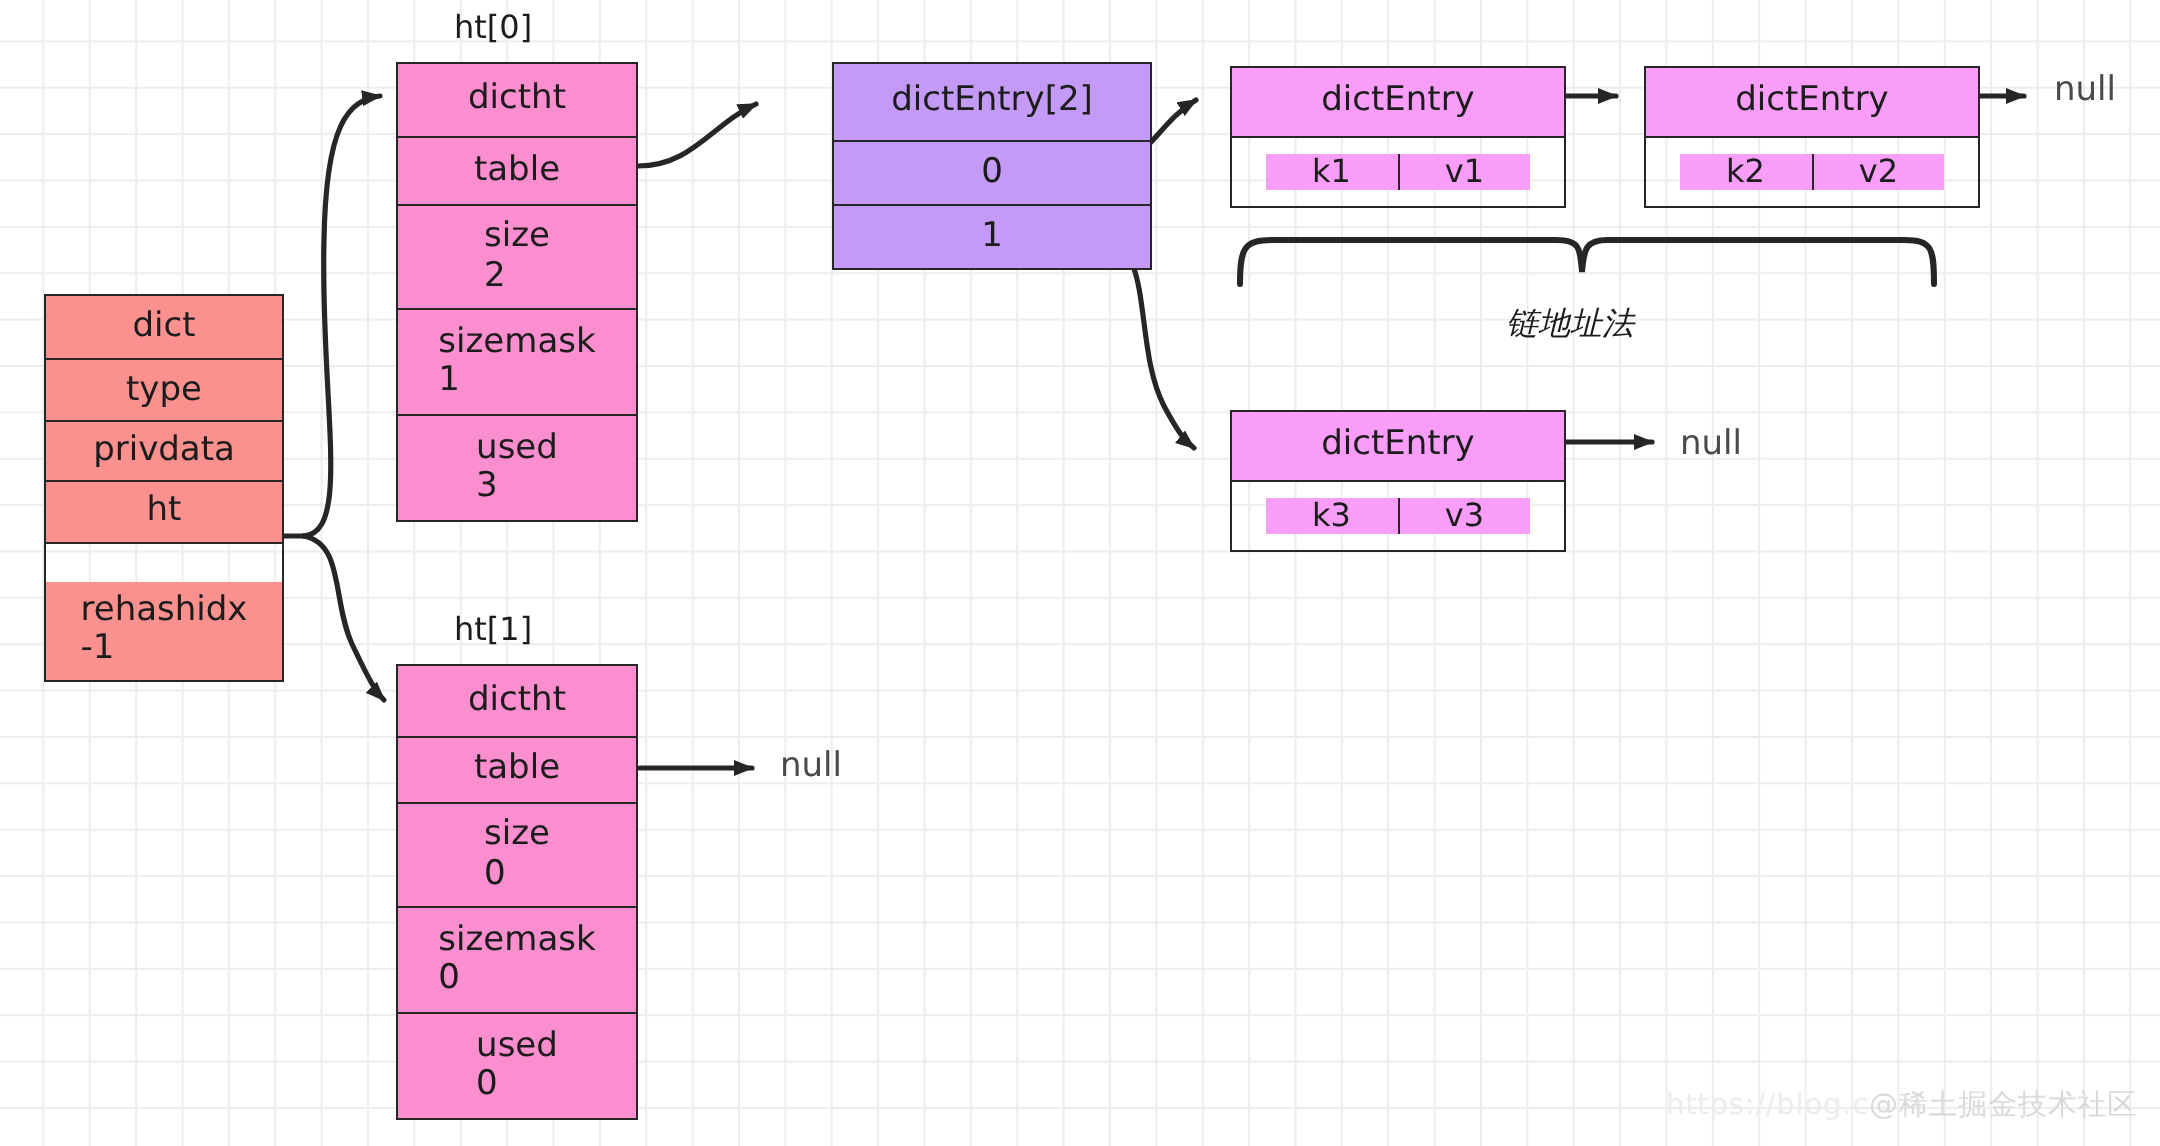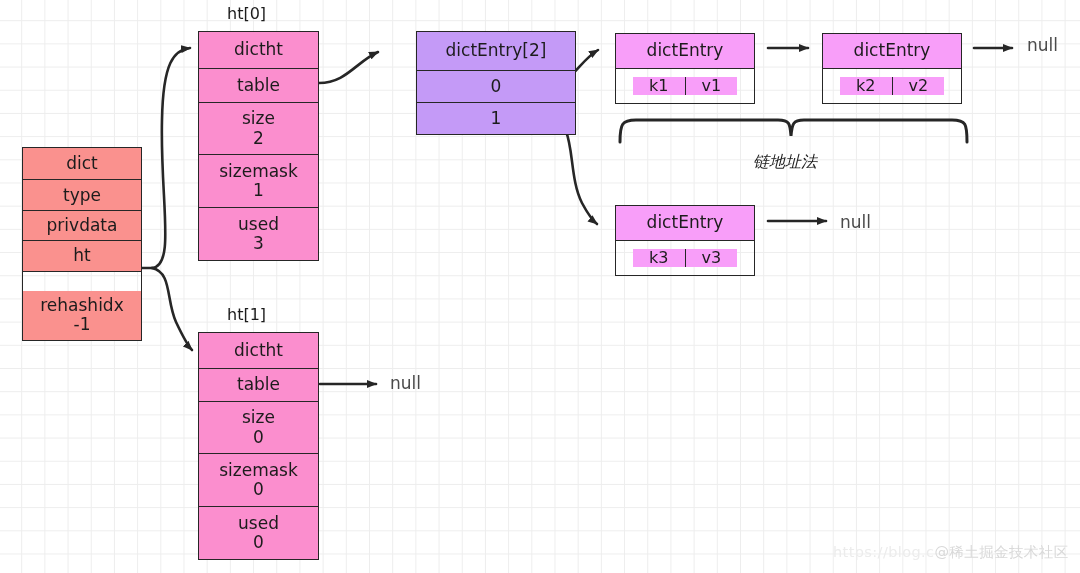--- a/index.html
+++ b/index.html
@@ -15,21 +15,21 @@
       linear-gradient(to right, #ededed 1px, transparent 1px),
       linear-gradient(to bottom, #ededed 1px, transparent 1px);
     background-size:23.2px 23.2px;
     background-position:-2px -3px;
   }
   svg.overlay{position:absolute;left:0;top:0;width:1080px;height:573px;pointer-events:none;}
 
   .box{position:absolute;box-sizing:border-box;border:1.6px solid #262626;display:flex;flex-direction:column;}
   .cell{
     box-sizing:border-box;display:flex;align-items:center;justify-content:center;
-    text-align:center;color:#1c1c1c;line-height:1.12;white-space:pre-line;
+    color:#1c1c1c;line-height:1.12;white-space:pre-line;
     border-bottom:1.6px solid #262626;
   }
   .cell:last-child{border-bottom:none;}
 
   
   .salmon .cell{background:#fa918e;}
   .pink   .cell{background:#fb8ece;}
   .purple .cell{background:#c49af7;}
   .magenta .cell{background:#f89ef9;}
 
@@ -64,21 +64,21 @@
   #ht1-struct .cell.r4{height:52px;}
 
   
   #entry-array{left:416px;top:31px;width:160px;height:104px;}
   #entry-array .cell{font-size:17px;}
   #entry-array .cell.r0{height:39px;}
   #entry-array .cell.r1{height:32px;}
   #entry-array .cell.r2{height:31px;}
 
   
-  .entry{width:140px;height:71px;}
+  .entry{width:168px;height:71px;}
   .entry .head{height:38px;font-size:17px;}
   .entry .kv{display:flex;height:31px;border-bottom:none;padding:17px;background:transparent;}
   .entry .kv .half{
     box-sizing:border-box;flex:1;display:flex;align-items:center;justify-content:center;
     font-size:16px;color:#1c1c1c;background:#f89ef9;
   }
   .entry .kv .half.left{border-right:1.6px solid #262626;}
 
   #entry-k1{left:615px;top:33px;}
   #entry-k2{left:822px;top:33px;}

